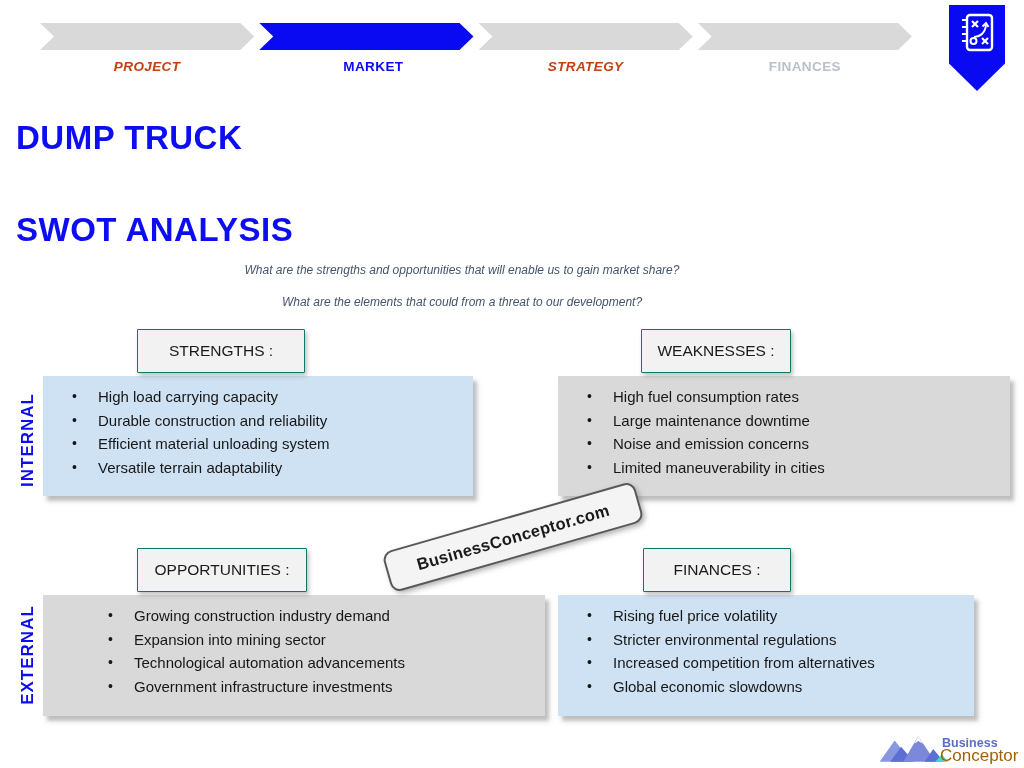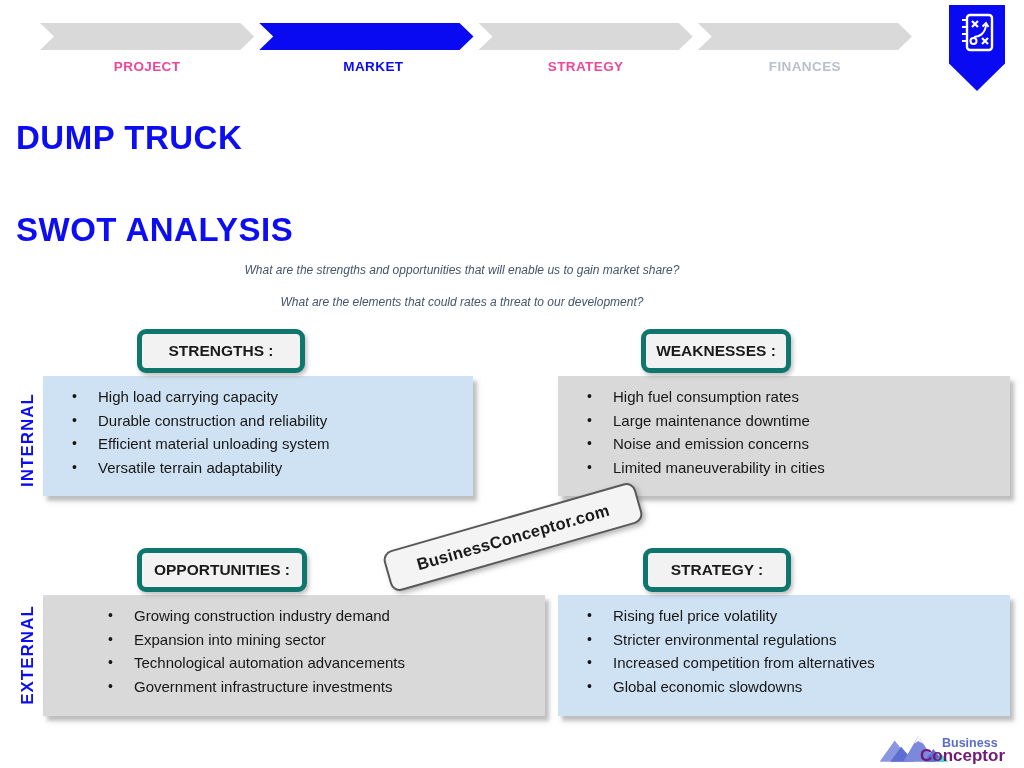--- a/index.html
+++ b/index.html
@@ -9,21 +9,21 @@
   
   .nav { position:absolute; left:40px; top:23px; width:872px; display:flex; gap:5px; }
   .nav-step { flex:1; display:flex; flex-direction:column; align-items:center; }
   .arrow {
     width:100%; height:27px; background:#d9d9d9;
     clip-path:polygon(0 0, calc(100% - 14px) 0, 100% 50%, calc(100% - 14px) 100%, 0 100%, 14px 50%);
   }
   .nav-step.active .arrow { background:#0a0af2; }
   .nav-label { margin-top:9px; font-size:13.5px; font-weight:bold; letter-spacing:.4px; }
   .nav-label.light { color:#b9c0ca; }
-  .nav-label.dark  { color:#ec4899; }
+  .nav-label.dark  { color:#c2410c;font-style:italic; }
   .nav-label.active{ color:#0a0af2;margin-left:14px; }
 
   
   .bookmark {
     position:absolute; left:949px; top:5px; width:56px; height:86px; background:#0a0af2;
     clip-path:polygon(0 0, 100% 0, 100% 68%, 50% 100%, 0 68%);
     display:flex; justify-content:center;
   }
   .bookmark svg { margin-top:7px; }
 
@@ -45,40 +45,40 @@
   .axis-label {
     position:absolute; width:130px; height:24px; text-align:center;
     transform:rotate(-90deg); color:#0d0df2; font-weight:bold; font-size:17px; letter-spacing:1px;
   }
   .axis-internal { left:-35px; top:428px; }
   .axis-external { left:-35px; top:643px; }
 
   
   .pill {
     position:absolute; height:44px; background:#f2f2f2;
-    border:5px solid #0f766e; border-radius:9px;
+    border:1px solid #0f766e; border-radius:1px;
     box-shadow:2px 3px 4px rgba(120,120,120,.45);
     display:flex; align-items:center; justify-content:center;
-    font-size:15.5px; font-weight:bold; color:#1a1a1a; z-index:3;
+    font-size:15.5px; font-weight:normal; color:#1a1a1a; z-index:3;
   }
   .pill-strengths     { left:137px; top:329px; width:168px; }
   .pill-weaknesses    { left:641px; top:329px; width:150px; }
   .pill-opportunities { left:137px; top:548px; width:170px; }
   .pill-threats       { left:643px; top:548px; width:148px; }
 
   
   .qbox {
     position:absolute; box-shadow:4px 5px 4px rgba(125,125,125,.5); z-index:1;
   }
   .qbox.blue { background:#cfe2f3; }
   .qbox.gray { background:#d9d9d9; }
   .box-strengths     { left:43px;  top:376px; width:430px; height:120px; }
   .box-weaknesses    { left:558px; top:376px; width:452px; height:120px; }
   .box-opportunities { left:43px;  top:595px; width:502px; height:121px;padding-left:36px; }
-  .box-threats       { left:558px; top:595px; width:452px; height:121px; }
+  .box-threats       { left:558px; top:595px; width:416px; height:121px; }
 
   .qbox ul { list-style:none; padding-top:9px; }
   .qbox li {
     position:relative; padding-left:55px; font-size:15px; line-height:23.5px; color:#171717;
   }
   .qbox li::before { content:"\2022"; position:absolute; left:29px; font-size:14px; }
 
   
   .watermark {
     position:absolute; left:382px; top:516px; width:262px; height:42px;
@@ -86,21 +86,21 @@
     box-shadow:2px 3px 5px rgba(110,110,110,.5);
     transform:rotate(-16deg);
     display:flex; align-items:center; justify-content:center;
     font-size:16.5px; font-weight:bold; color:#1a1a1a; letter-spacing:.3px; z-index:5;
   }
 
   
   .logo { position:absolute; left:876px; top:730px; width:146px; height:38px; }
   .logo svg { position:absolute; left:0; top:4px; }
   .logo-line1 { position:absolute; left:66px; top:6px;  font-size:12.5px; font-weight:bold; color:#5b6dc8; }
-  .logo-line2 { position:absolute; left:44px; top:16px; font-size:17px;   font-weight:bold; color:#701a75; }
+  .logo-line2 { position:absolute; left:64px; top:16px; font-size:17px;   font-weight:normal; color:#a16207; }
 </style>
 </head>
 <body>
 
 <div class="slide">
 
   <div class="nav">
     <div class="nav-step">
       <div class="arrow"></div>
       <div class="nav-label dark">PROJECT</div>
@@ -132,29 +132,29 @@
       <path d="M24.5 14.5 L28 11 L30.5 15" fill="none" stroke="#ffffff" stroke-width="2"></path>
       <circle cx="15.5" cy="29" r="3" fill="none" stroke="#ffffff" stroke-width="2"></circle>
       <line x1="24" y1="26" x2="30" y2="32" stroke="#ffffff" stroke-width="2.2"></line>
       <line x1="30" y1="26" x2="24" y2="32" stroke="#ffffff" stroke-width="2.2"></line>
     </svg>
   </div>
 
   <div class="main-title">DUMP TRUCK</div>
   <div class="section-title">SWOT ANALYSIS</div>
   <div class="question q1">What are the strengths and opportunities that will enable us to gain market share?</div>
-  <div class="question q2">What are the elements that could rates a threat to our development?</div>
+  <div class="question q2">What are the elements that could from a threat to our development?</div>
 
   <div class="axis-label axis-internal">INTERNAL</div>
   <div class="axis-label axis-external">EXTERNAL</div>
 
   <div class="pill pill-strengths">STRENGTHS :</div>
   <div class="pill pill-weaknesses">WEAKNESSES :</div>
   <div class="pill pill-opportunities">OPPORTUNITIES :</div>
-  <div class="pill pill-threats">STRATEGY :</div>
+  <div class="pill pill-threats">FINANCES :</div>
 
   <div class="qbox blue box-strengths">
     <ul>
       <li>High load carrying capacity</li>
       <li>Durable construction and reliability</li>
       <li>Efficient material unloading system</li>
       <li>Versatile terrain adaptability</li>
     </ul>
   </div>
 

